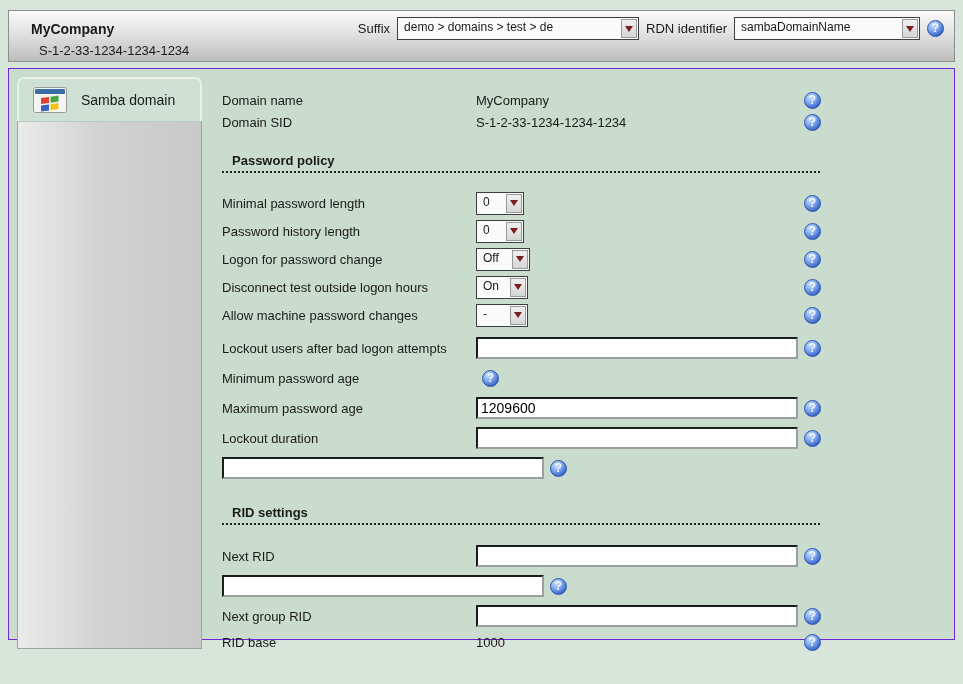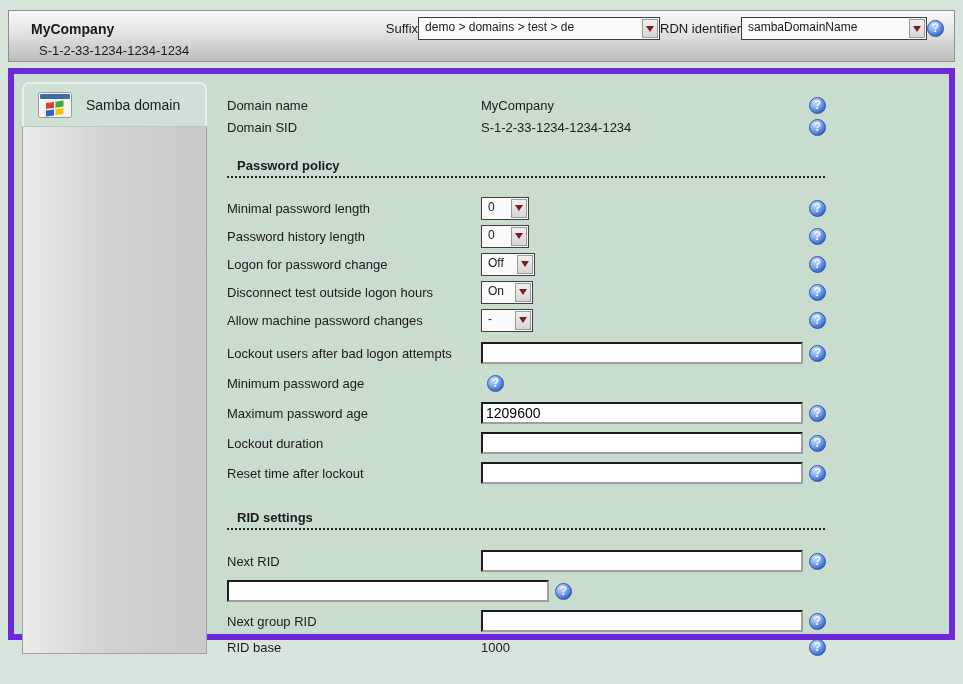--- a/index.html
+++ b/index.html
@@ -23,20 +23,21 @@
     display: flex;
     align-items: center;
     padding: 7px 10px 0 22px;
     height: 28px;
   }
   .header-title { font-weight: bold; font-size: 14px; }
   .header-right {
     margin-left: auto;
     display: flex;
     align-items: center;
+    gap: 7px;
   }
   .header-subtitle { padding: 4px 0 0 30px; font-size: 13px; }
 
   
   .fselect {
     display: inline-flex;
     align-items: stretch;
     background: #fafafa;
     border: 1px solid #3f3f3f;
     height: 23px;
@@ -77,21 +78,21 @@
     text-align: center;
     line-height: 15px;
     flex: 0 0 auto;
     cursor: pointer;
   }
 
   
   .main-box {
     margin: 6px 8px 0 8px;
     height: 572px;
-    border: 6px solid #6d28d9;
+    border: 1px solid #6d28d9;
     background: #c9dccd;
     display: flex;
     align-items: flex-start;
   }
 
   
   .sidebar { width: 185px; margin: 8px 0 0 8px; flex: 0 0 auto; }
   .side-tab {
     height: 44px;
     background: #cfe1d4;
@@ -290,21 +291,20 @@
       <span class="help-icon">?</span>
     </div>
 
     <div class="row inp-row">
       <span class="lbl">Lockout duration</span>
       <input class="txt-input" type="text" value="" style="">
       <span class="help-icon">?</span>
     </div>
 
     <div class="row inp-row">
-      <span class="lbl">Reset time after lockout</span>
       <input class="txt-input" type="text" value="" style="">
       <span class="help-icon">?</span>
     </div>
 
     <div class="section-hdr rid">RID settings</div>
 
     <div class="row inp-row">
       <span class="lbl">Next RID</span>
       <input class="txt-input" type="text" value="" style="">
       <span class="help-icon">?</span>

